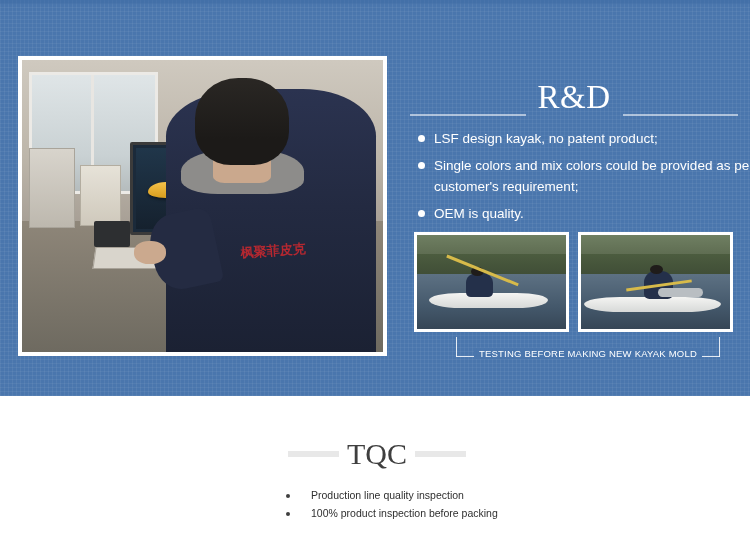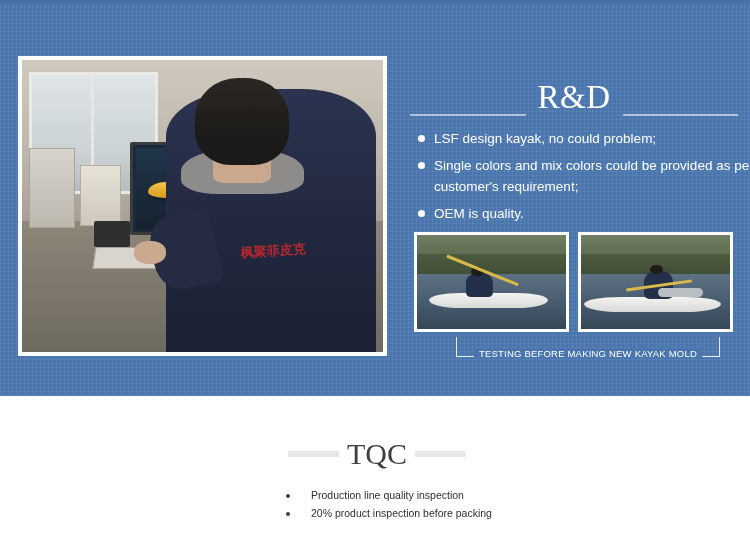--- a/index.html
+++ b/index.html
@@ -378,21 +378,21 @@
 
     <div class="rd-head">
       <div class="rd-line left"></div>
       <div class="rd-title">R&amp;D</div>
       <div class="rd-line right"></div>
     </div>
 
     <div class="bullets">
       <div class="bullet">
         <div class="bullet-dot"></div>
-        <div class="bullet-text">LSF design kayak, no could problem;</div>
+        <div class="bullet-text">LSF design kayak, no patent product;</div>
       </div>
       <div class="bullet">
         <div class="bullet-dot"></div>
         <div class="bullet-text">Single colors and mix colors could be provided as per customer's requirement;</div>
       </div>
       <div class="bullet">
         <div class="bullet-dot"></div>
         <div class="bullet-text">OEM is quality.</div>
       </div>
     </div>
@@ -434,18 +434,18 @@
       <div class="tqc-line right"></div>
     </div>
 
     <div class="tqc-bullets">
       <div class="tqc-bullet">
         <div class="tqc-dot"></div>
         <div class="tqc-text">Production line quality inspection</div>
       </div>
       <div class="tqc-bullet">
         <div class="tqc-dot"></div>
-        <div class="tqc-text">20% product inspection before packing</div>
+        <div class="tqc-text">100% product inspection before packing</div>
       </div>
     </div>
   </div>
 
 </div>
 
 </body></html>

